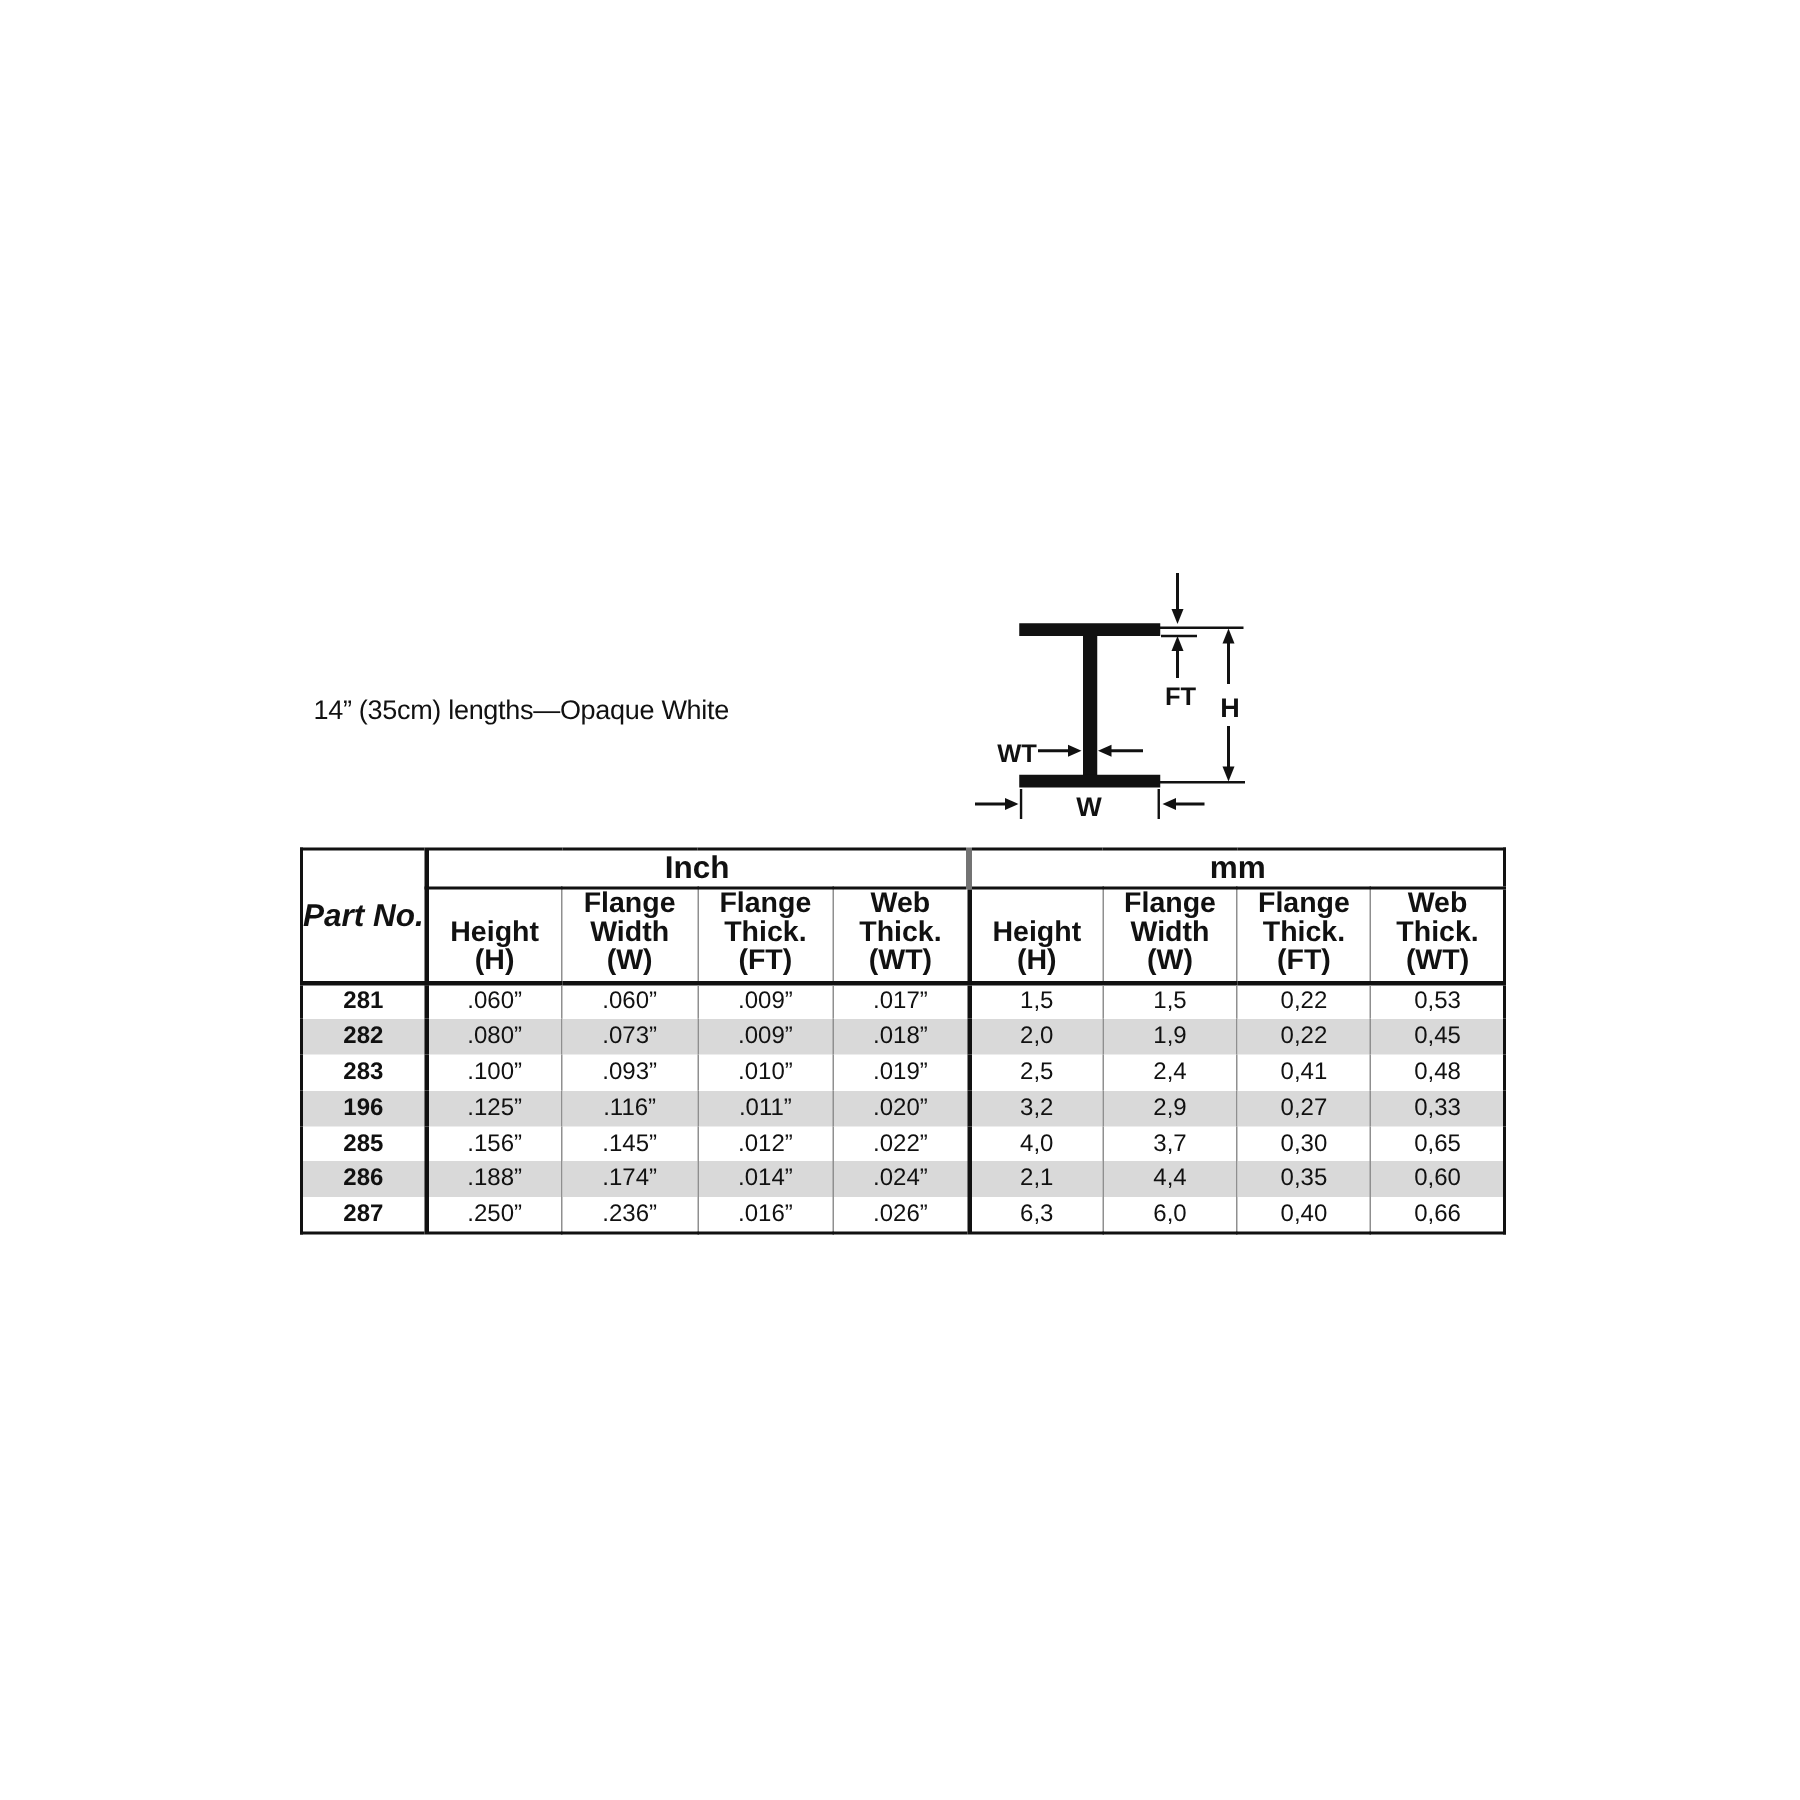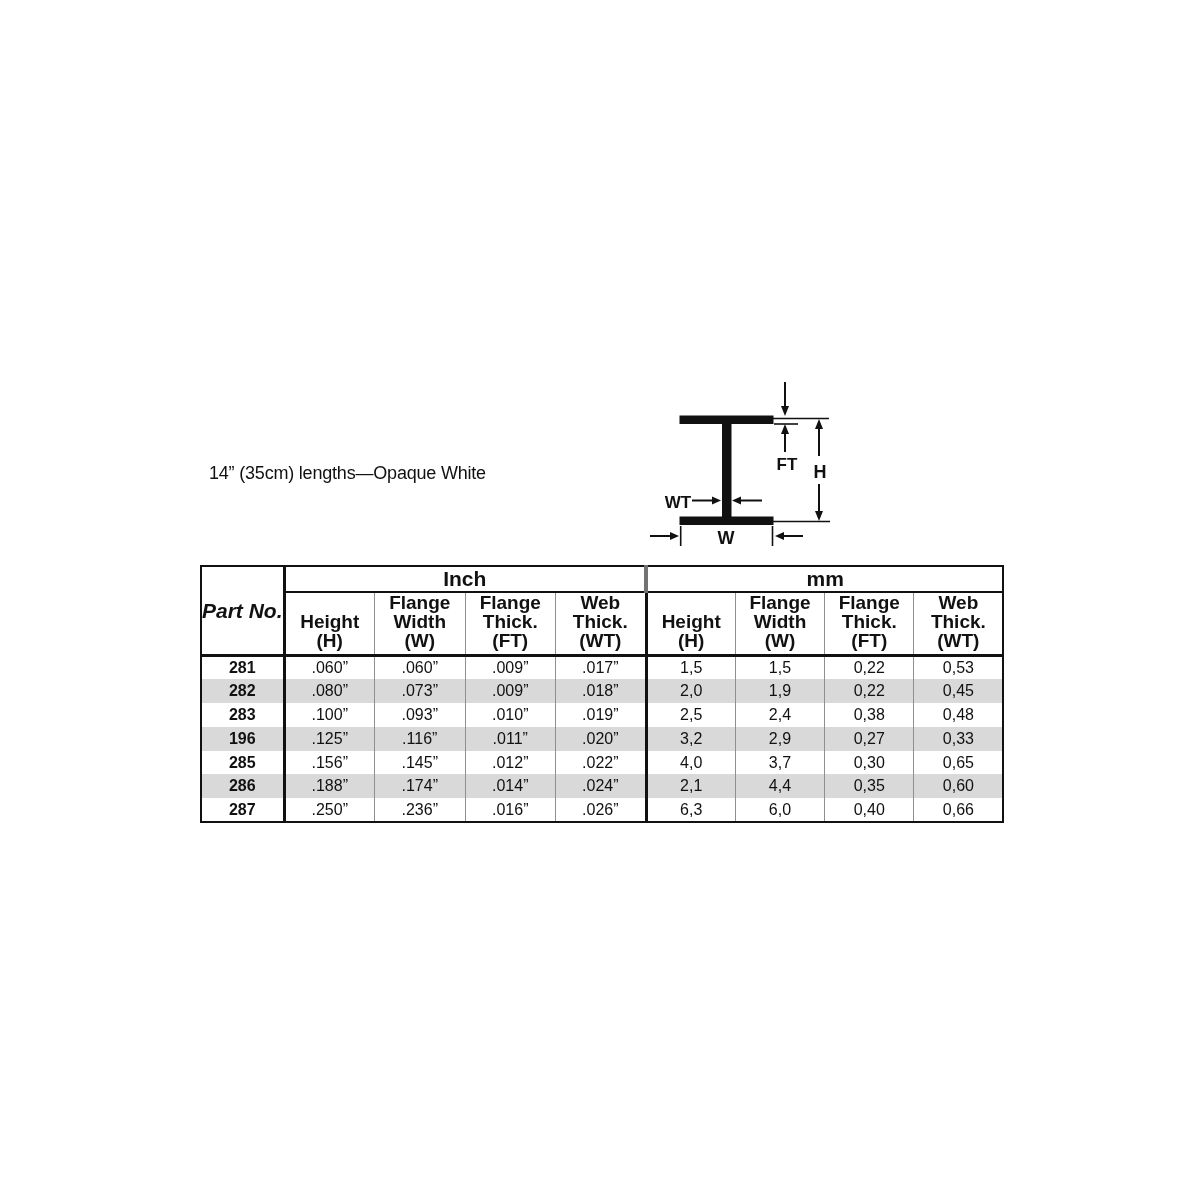--- a/index.html
+++ b/index.html
@@ -196,21 +196,21 @@
         <td class="thin">0,45</td>
       </tr>
       <tr>
         <td>283</td>
         <td>.100”</td>
         <td class="thin">.093”</td>
         <td class="thin">.010”</td>
         <td class="thin">.019”</td>
         <td class="sec">2,5</td>
         <td class="thin">2,4</td>
-        <td class="thin">0,38</td>
+        <td class="thin">0,41</td>
         <td class="thin">0,48</td>
       </tr>
       <tr>
         <td>196</td>
         <td>.125”</td>
         <td class="thin">.116”</td>
         <td class="thin">.011”</td>
         <td class="thin">.020”</td>
         <td class="sec">3,2</td>
         <td class="thin">2,9</td>

